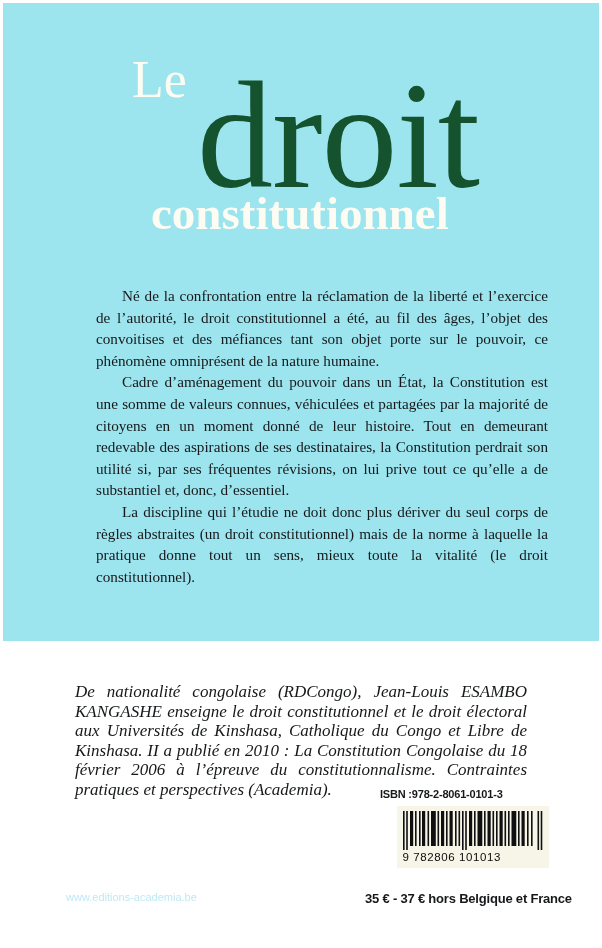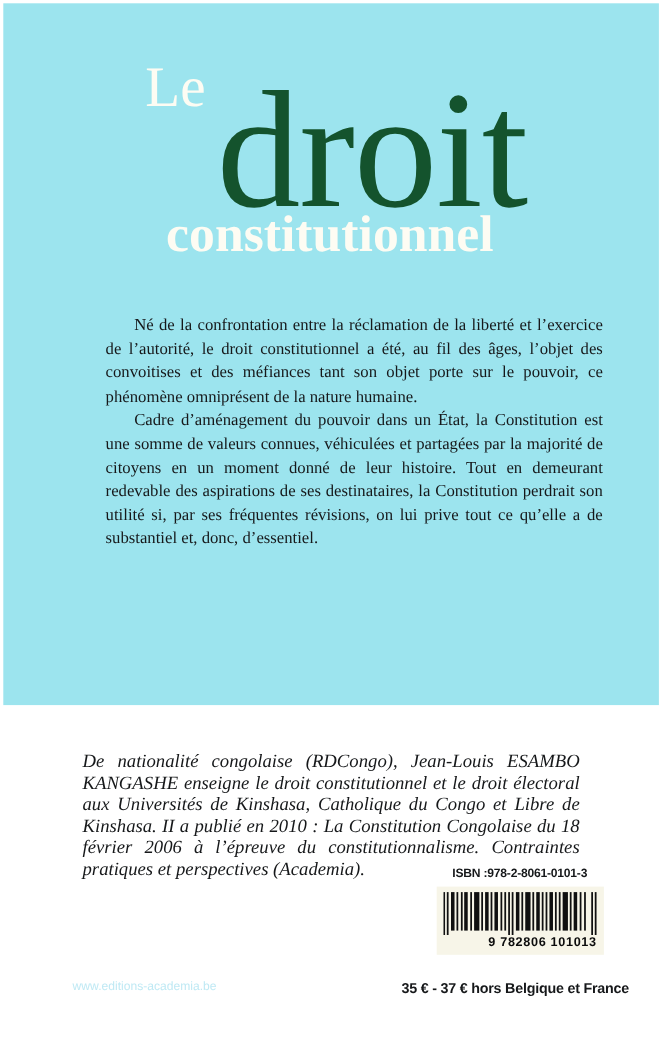--- a/index.html
+++ b/index.html
@@ -115,45 +115,45 @@
     position: absolute;
     left: 380px;
     top: 788px;
     width: 185px;
   }
   .isbn-text {
     font-family: "Liberation Sans", sans-serif;
     font-size: 11px;
     font-weight: 700;
     color: #16181a;
-    text-align: center;
+    text-align: left;
     letter-spacing: -0.2px;
     white-space: nowrap;
   }
   .barcode-box {
     margin: 6px auto 0 auto;
     width: 152px;
     height: 62px;
     background: #f7f5e8;
     box-sizing: border-box;
     padding: 5px 6px 0 6px;
     position: relative;
   }
   .barcode-bars {
     width: 140px;
     height: 39px;
     display: block;
   }
   .barcode-digits {
     font-family: "Liberation Sans", sans-serif;
     font-size: 11.5px;
-    font-weight: 700;
+    font-weight: 400;
     color: #0c0c0c;
     letter-spacing: 0.6px;
-    text-align: right;
+    text-align: left;
     margin-top: 1px;
     white-space: nowrap;
   }
 
   
   .site-url {
     position: absolute;
     left: 66px;
     top: 891px;
     font-family: Liberation Sans, sans-serif;
@@ -183,20 +183,21 @@
 
     <div class="title-block">
       <div class="title-le">Le</div>
       <div class="title-droit">droit</div>
       <div class="title-sub">constitutionnel</div>
     </div>
 
     <div class="blurb">
       <p>Né de la confrontation entre la réclamation de la liberté et l’exercice de l’autorité, le droit constitutionnel a été, au fil des âges, l’objet des convoitises et des méfiances tant son objet porte sur le pouvoir, ce phénomène omniprésent de la nature humaine.</p>
       <p>Cadre d’aménagement du pouvoir dans un État, la Constitution est une somme de valeurs connues, véhiculées et partagées par la majorité de citoyens en un moment donné de leur histoire. Tout en demeurant redevable des aspirations de ses destinataires, la Constitution perdrait son utilité si, par ses fréquentes révisions, on lui prive tout ce qu’elle a de substantiel et, donc, d’essentiel.</p>
+      <p>La discipline qui l’étudie ne doit donc plus dériver du seul corps de règles abstraites (un droit constitutionnel) mais de la norme à laquelle la pratique donne tout un sens, mieux toute la vitalité (le droit constitutionnel).</p>
     </div>
 
   </div>
 
   <div class="bio">
     <p>De nationalité congolaise (RDCongo), Jean-Louis ESAMBO KANGASHE enseigne le droit constitutionnel et le droit électoral aux Universités de Kinshasa, Catholique du Congo et Libre de Kinshasa. II a publié en 2010 : La Constitution Congolaise du 18 février 2006 à l’épreuve du constitutionnalisme. Contraintes pratiques et perspectives (Academia).</p>
   </div>
 
   <div class="isbn-area">
     <div class="isbn-text">ISBN :978-2-8061-0101-3</div>

